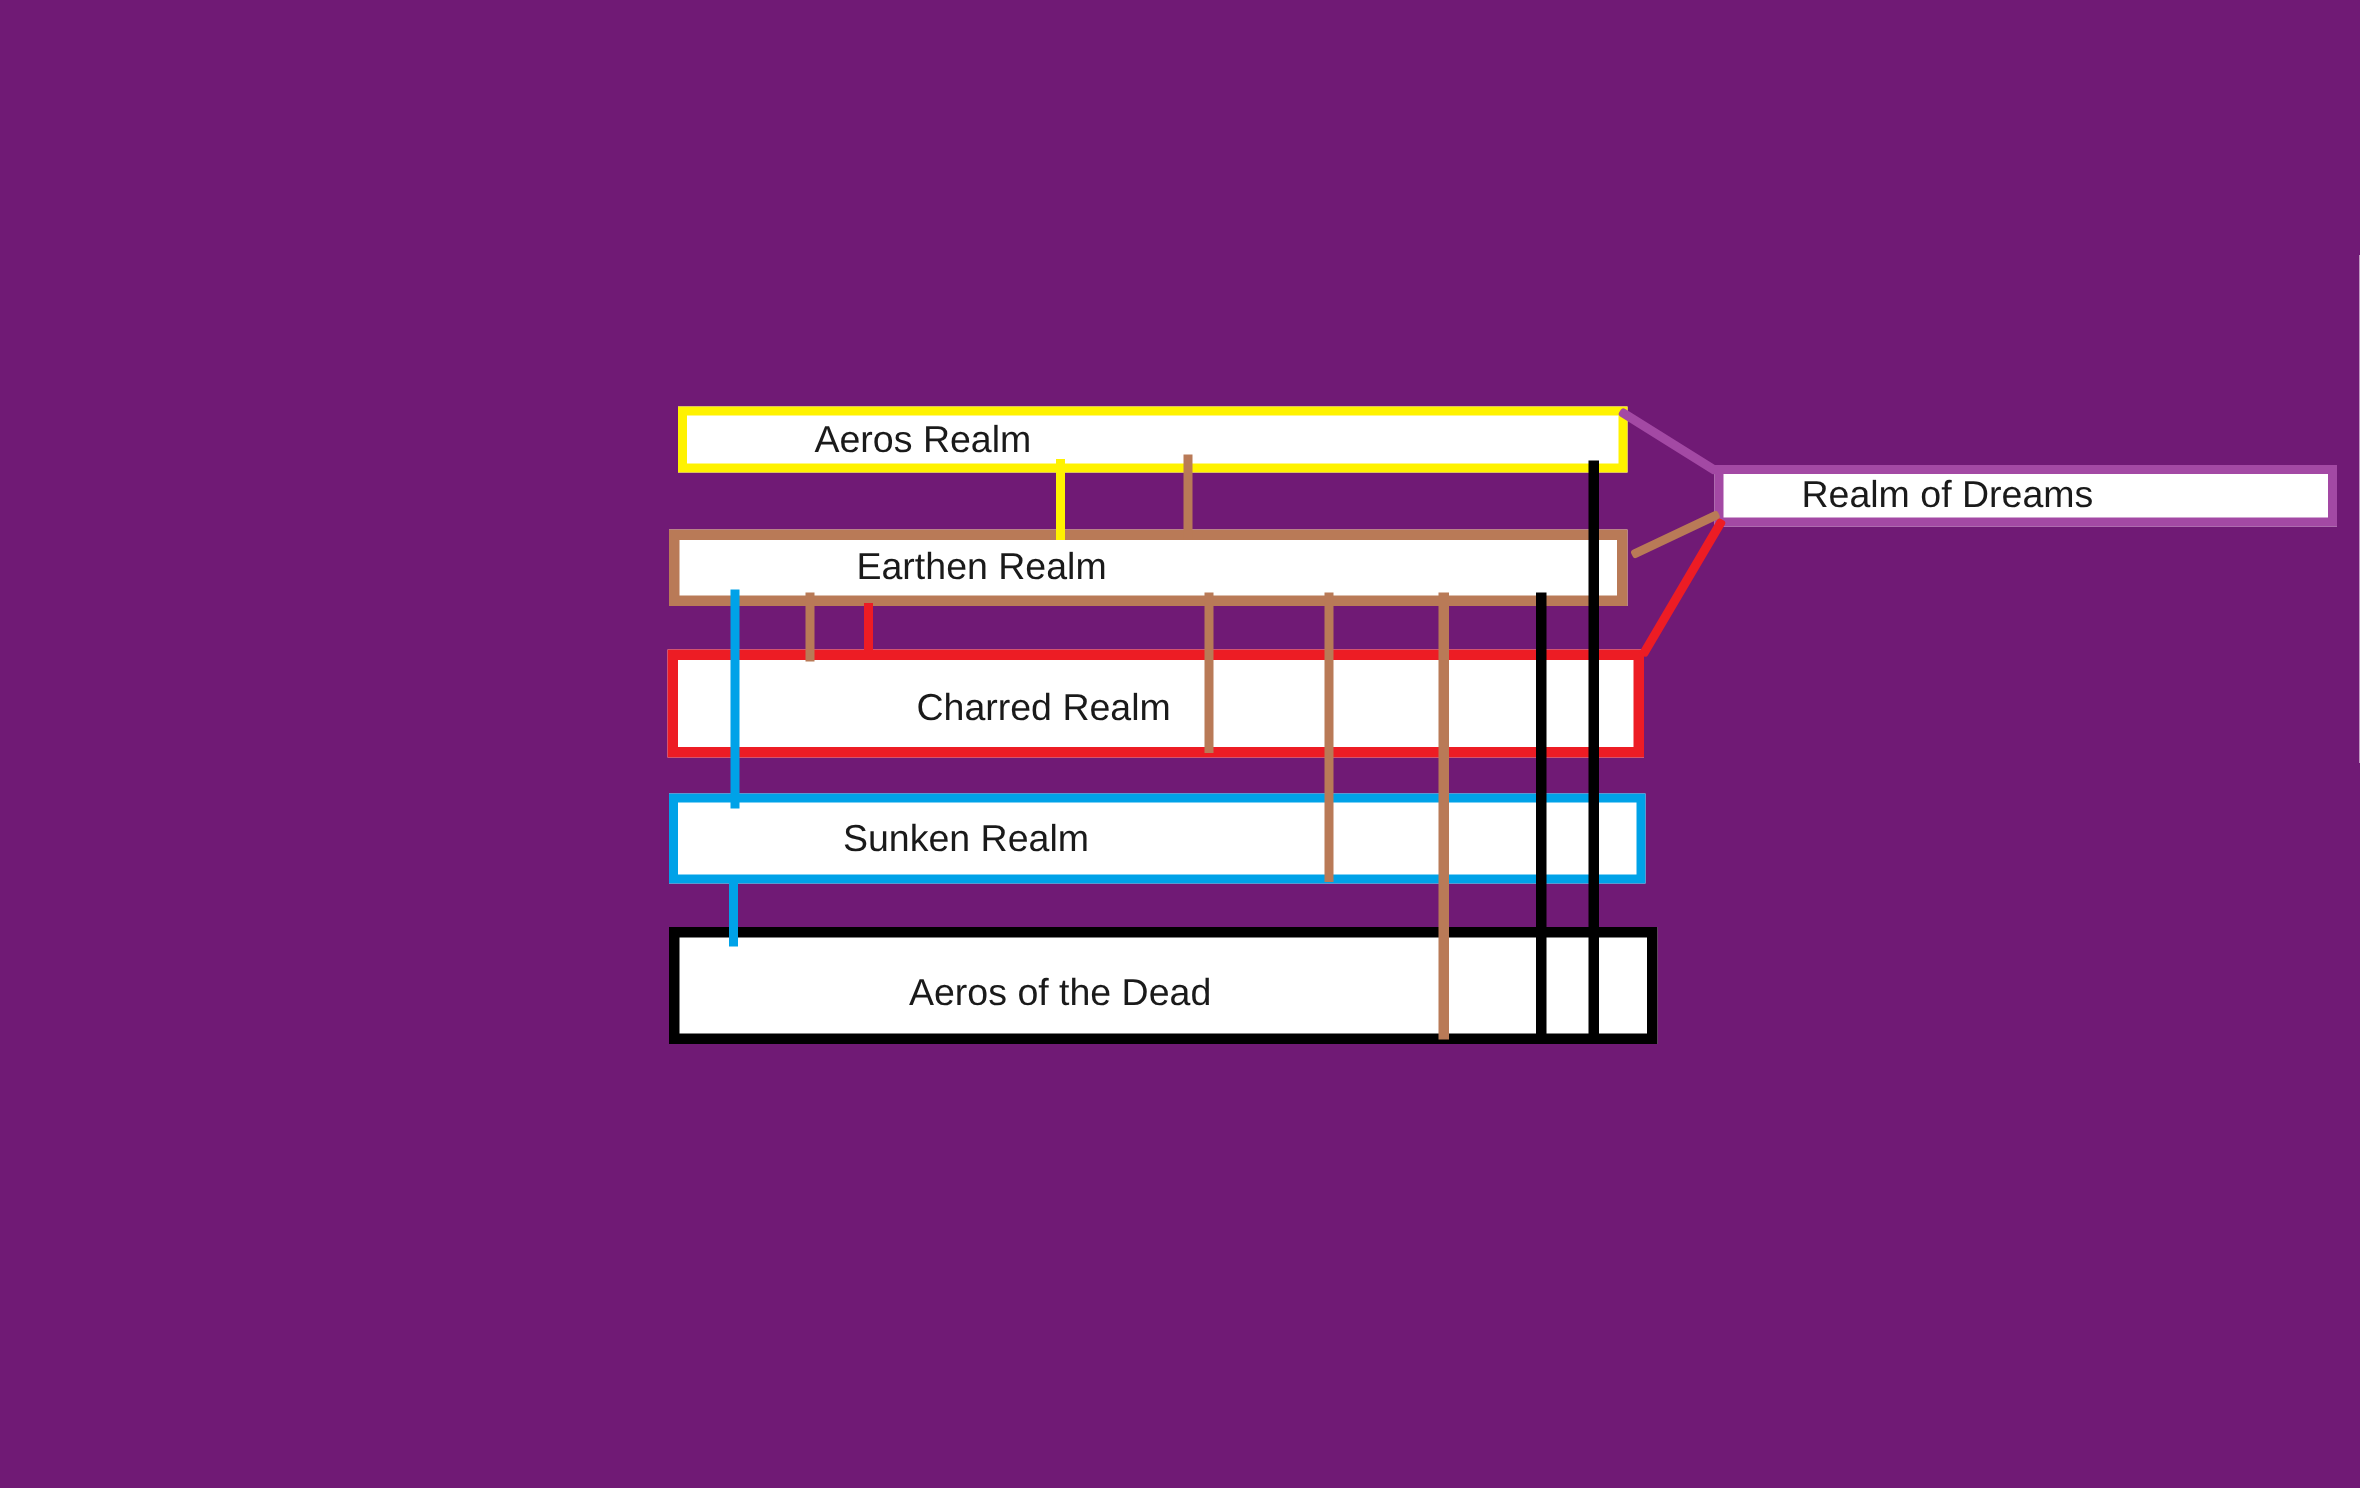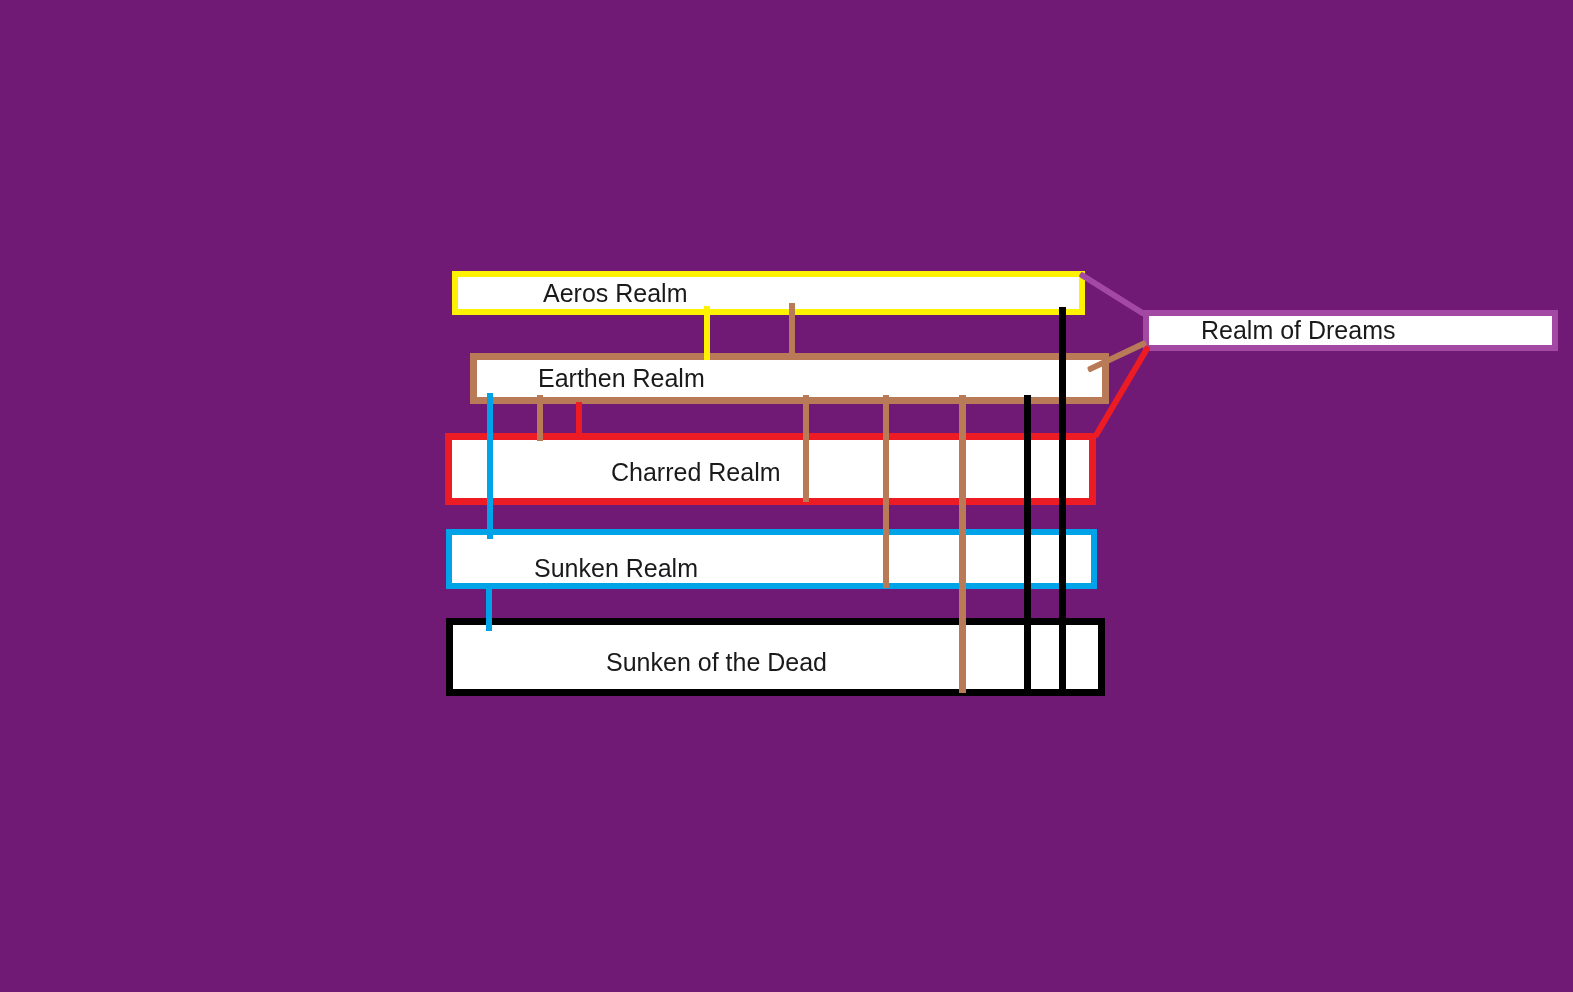--- a/index.html
+++ b/index.html
@@ -20,23 +20,23 @@
     background: #ffffff;
     box-sizing: border-box;
     display: flex;
     align-items: center;
     font-size: 25px;
     color: #1a1a1a;
     white-space: nowrap;
   }
   
   .node.aeros   { left: 452px;  top: 271px; width: 633px; height: 44px; border: 6px solid #FFF200; padding-left: 85px; }
-  .node.earthen { left: 470px;  top: 353px; width: 639px; height: 51px; border: 7px solid #B97A57; padding-left: 61px; }
+  .node.earthen { left: 446px;  top: 353px; width: 639px; height: 51px; border: 7px solid #B97A57; padding-left: 118px; }
   .node.charred { left: 445px;  top: 433px; width: 651px; height: 72px; border: 7px solid #ED1C24; padding-left: 159px; padding-top: 6px; }
-  .node.sunken  { left: 446px;  top: 529px; width: 651px; height: 60px; border: 6px solid #00A2E8; padding-left: 82px; align-items: flex-end; }
+  .node.sunken  { left: 446px;  top: 529px; width: 651px; height: 60px; border: 6px solid #00A2E8; padding-left: 110px; }
   .node.dead    { left: 446px;  top: 618px; width: 659px; height: 78px; border: 7px solid #000000; padding-left: 153px; padding-top: 10px; }
   .node.dreams  { left: 1143px; top: 310px; width: 415px; height: 41px; border: 6px solid #A349A4; padding-left: 52px; }
 
   
   .conn { position: absolute; }
   .c-yellow { background: #FFF200; }
   .c-brown  { background: #B97A57; }
   .c-red    { background: #ED1C24; }
   .c-blue   { background: #00A2E8; }
   .c-black  { background: #000000; }
@@ -79,21 +79,21 @@
 
   <div class="node charred">
     <span class="node-label">Charred Realm</span>
   </div>
 
   <div class="node sunken">
     <span class="node-label">Sunken Realm</span>
   </div>
 
   <div class="node dead">
-    <span class="node-label">Sunken of the Dead</span>
+    <span class="node-label">Aeros of the Dead</span>
   </div>
 
   <div class="node dreams">
     <span class="node-label">Realm of Dreams</span>
   </div>
 
   <div class="conn c-yellow v-yellow"></div>
   <div class="conn c-brown  v-brown-a"></div>
   <div class="conn c-blue   v-blue-1"></div>
   <div class="conn c-blue   v-blue-2"></div>

